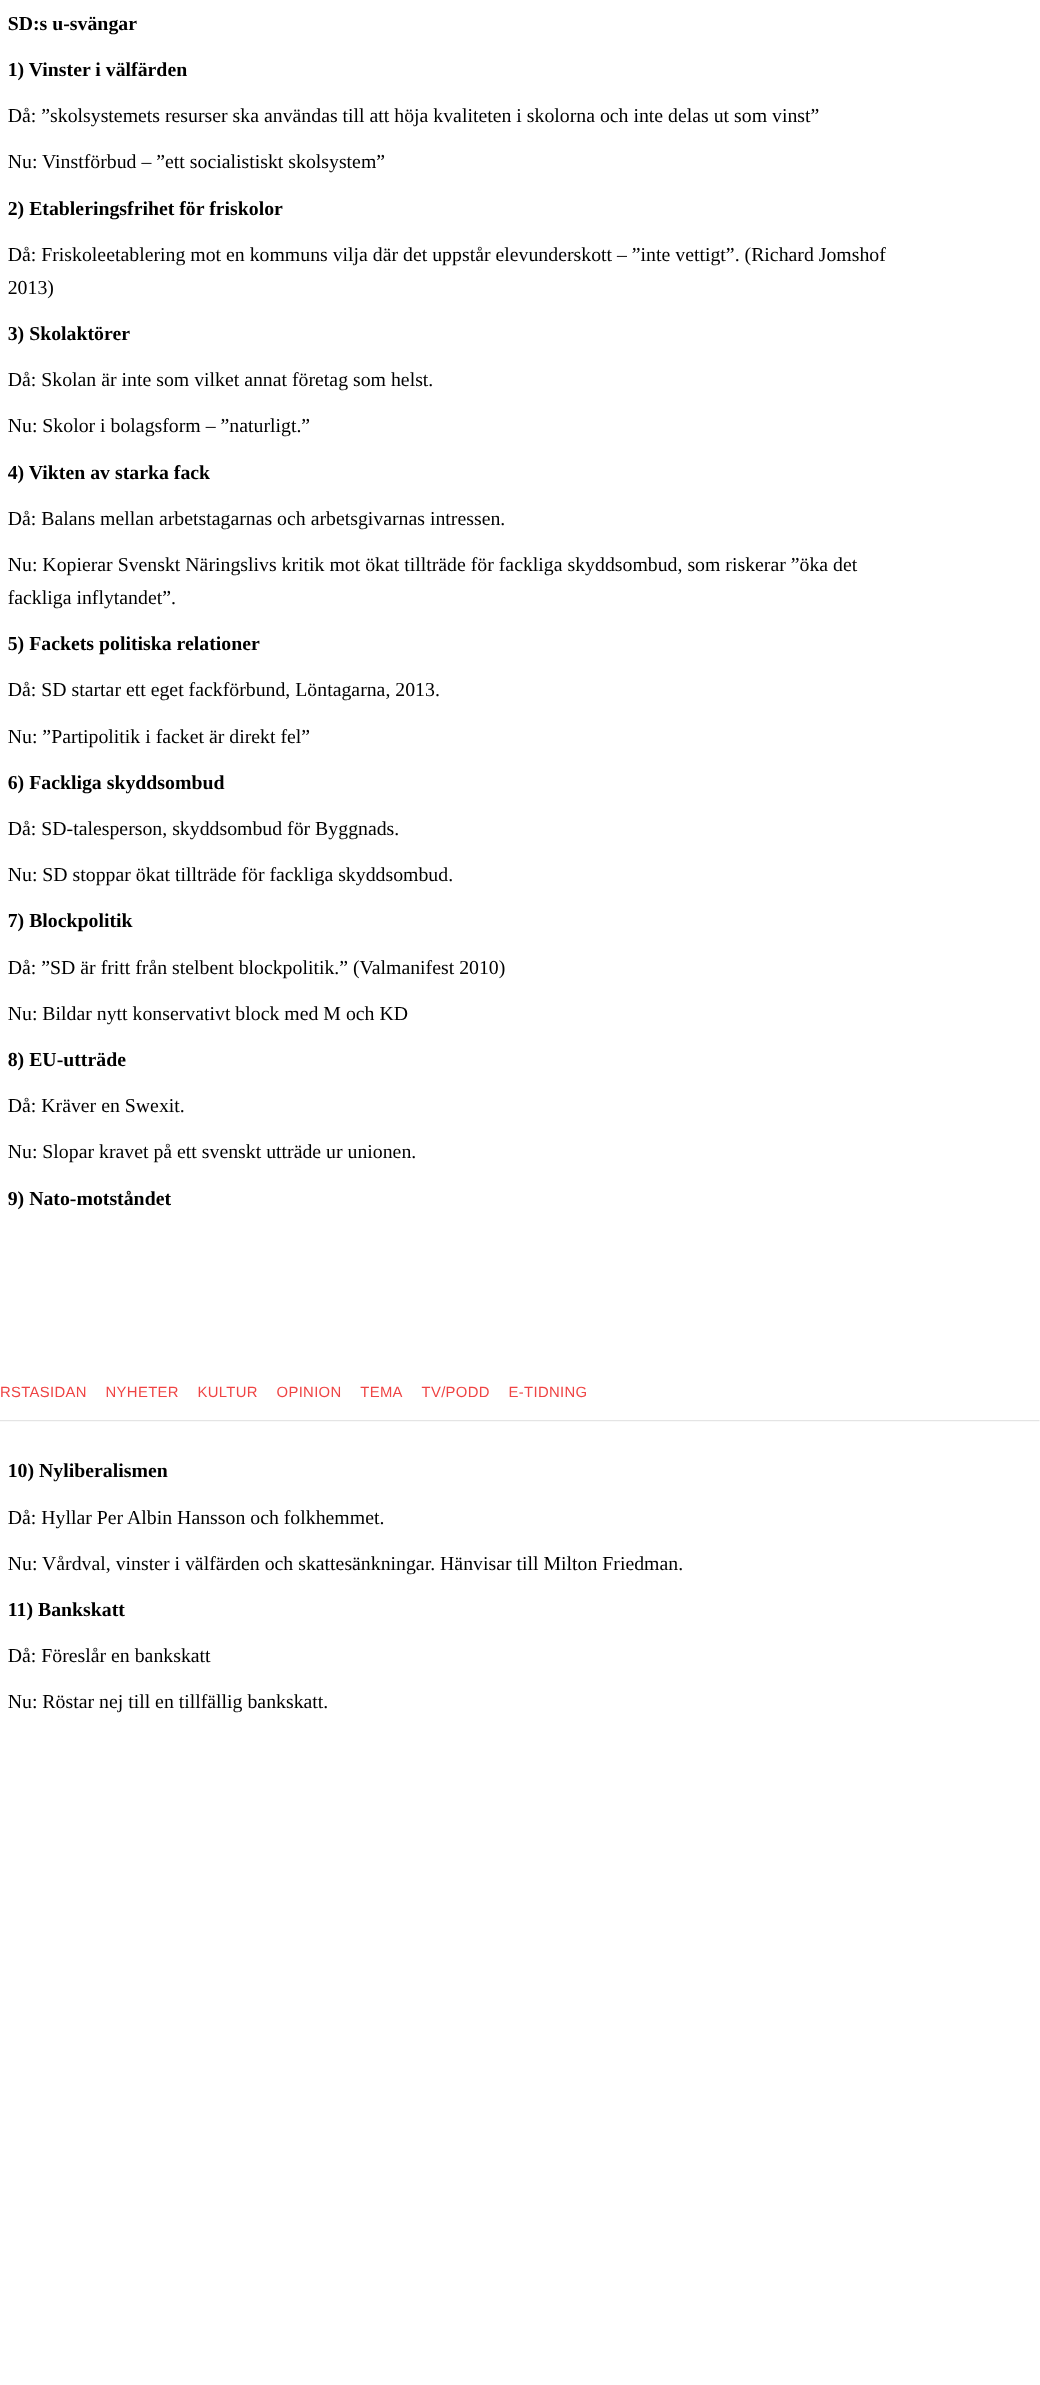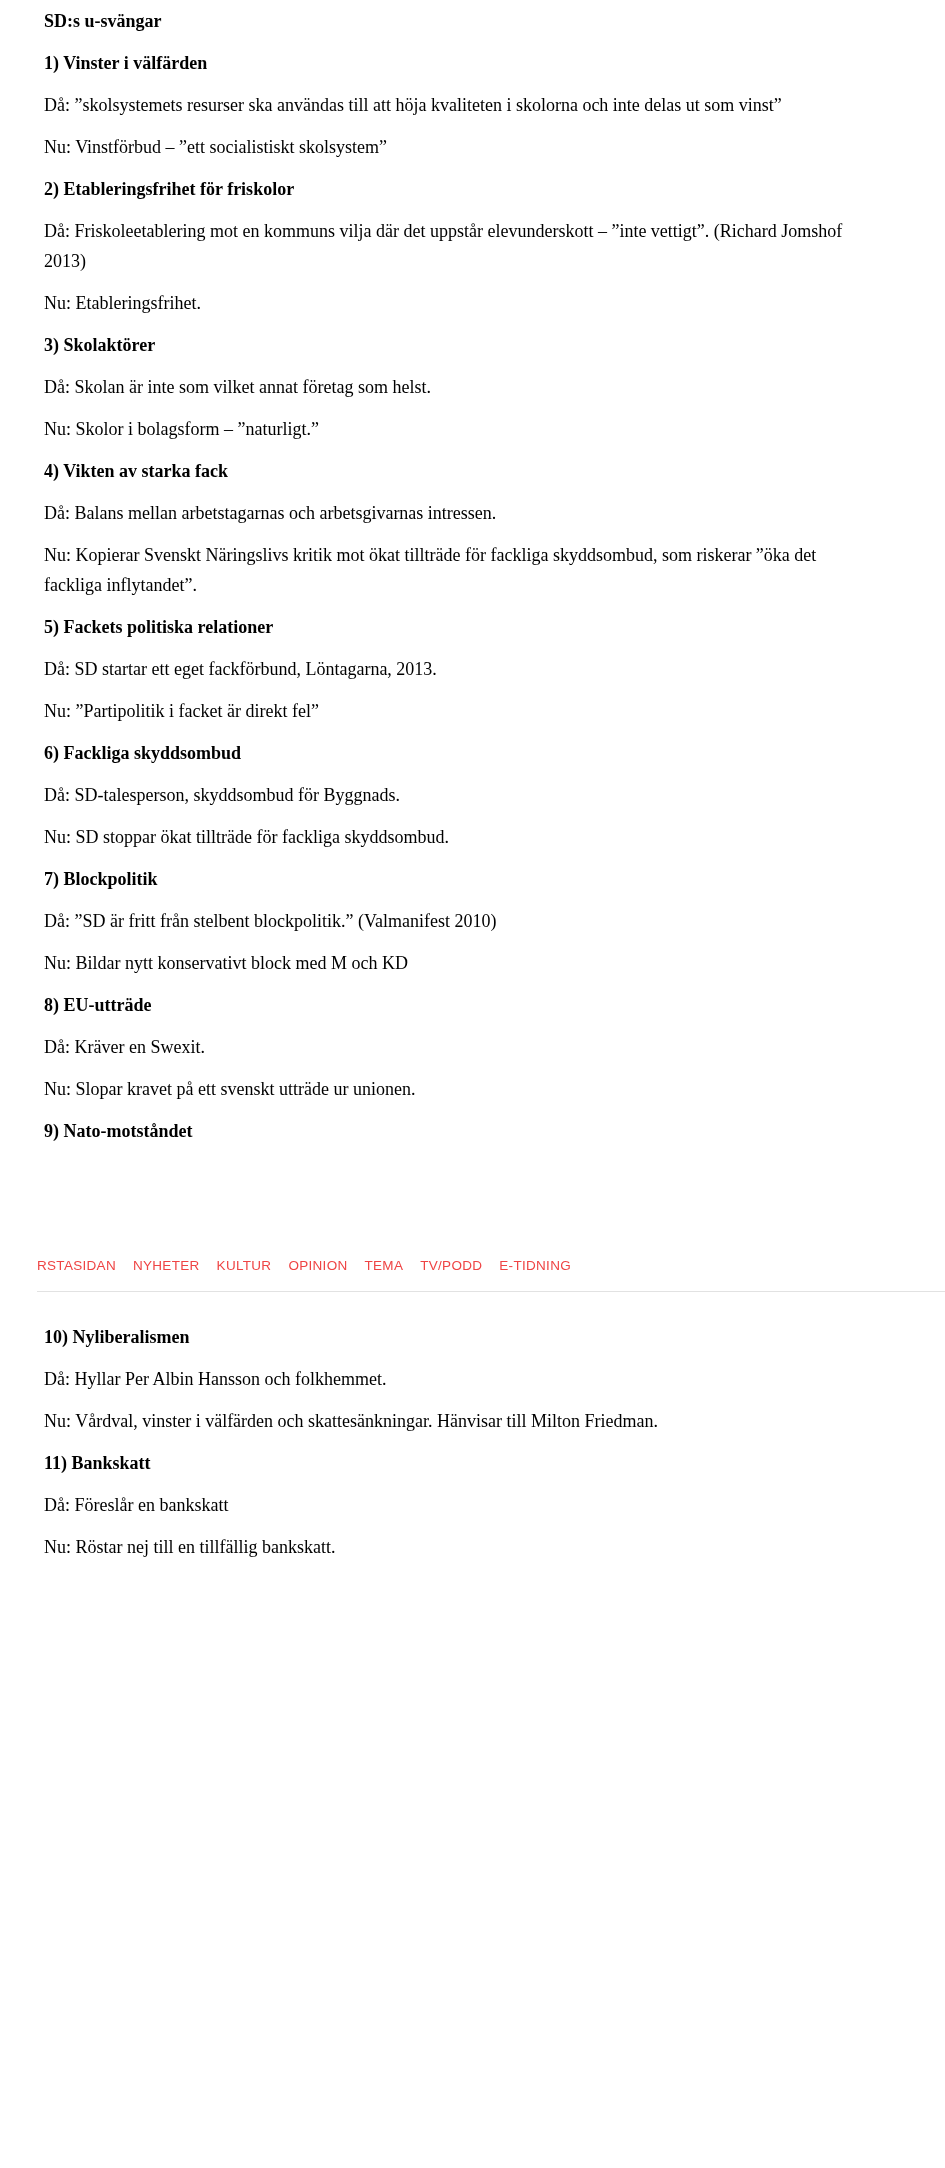--- a/index.html
+++ b/index.html
@@ -4,21 +4,21 @@
 <style>
   * { box-sizing: border-box; }
   html, body { margin: 0; padding: 0; }
   body {
     width: 945px;
     min-height: 2168px;
     background: #ffffff;
     color: #000000;
     font-family: "Liberation Serif", serif;
   }
-  .page { width: 861px; margin-left: 37px; }
+  .page { width: 861px; }
 
   .article-part {
     padding-left: 7px;
     padding-right: 30px;
   }
   .part-1 {
     padding-top: 6px;
     height: 1240px;
     overflow: hidden;
   }
@@ -73,21 +73,20 @@
 
     <section>
       <h2 class="item-heading">1) Vinster i välfärden</h2>
       <p class="entry"><strong>Då:</strong><span> ”skolsystemets resurser ska användas till att höja kvaliteten i skolorna och inte delas ut som vinst”</span></p>
       <p class="entry"><strong>Nu:</strong><span> Vinstförbud – ”ett socialistiskt skolsystem”</span></p>
     </section>
 
     <section>
       <h2 class="item-heading">2) Etableringsfrihet för friskolor</h2>
       <p class="entry"><strong>Då:</strong><span> Friskoleetablering mot en kommuns vilja där det uppstår elevunderskott – ”inte vettigt”. (Richard Jomshof 2013)</span></p>
-      <p class="entry"><strong>Nu:</strong><span> Etableringsfrihet.</span></p>
     </section>
 
     <section>
       <h2 class="item-heading">3) Skolaktörer</h2>
       <p class="entry"><strong>Då:</strong><span> Skolan är inte som vilket annat företag som helst.</span></p>
       <p class="entry"><strong>Nu:</strong><span> Skolor i bolagsform – ”naturligt.”</span></p>
     </section>
 
     <section>
       <h2 class="item-heading">4) Vikten av starka fack</h2>

